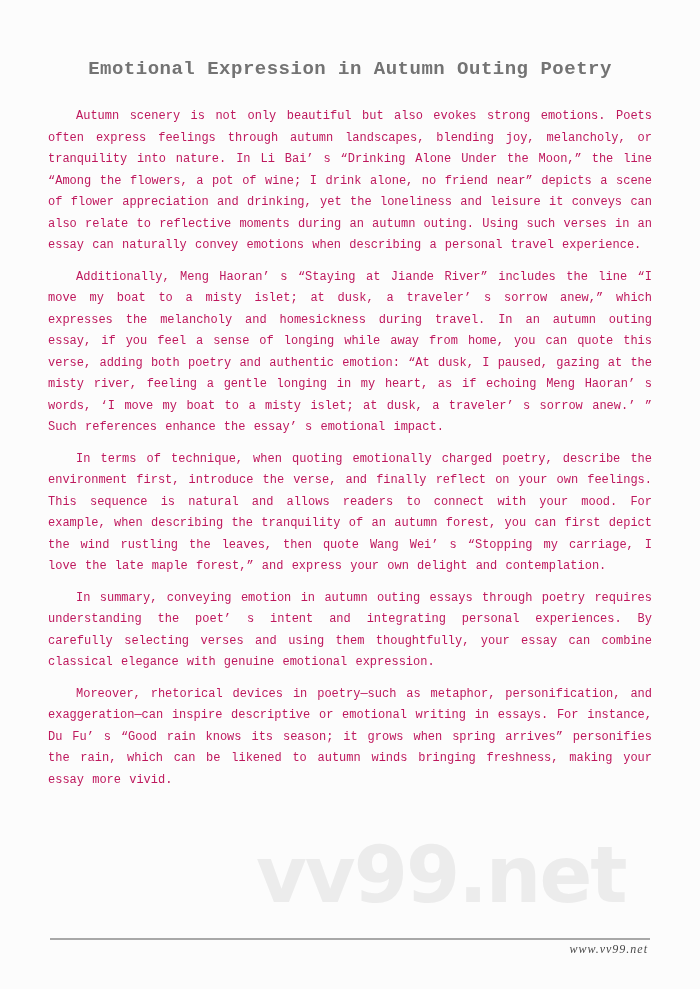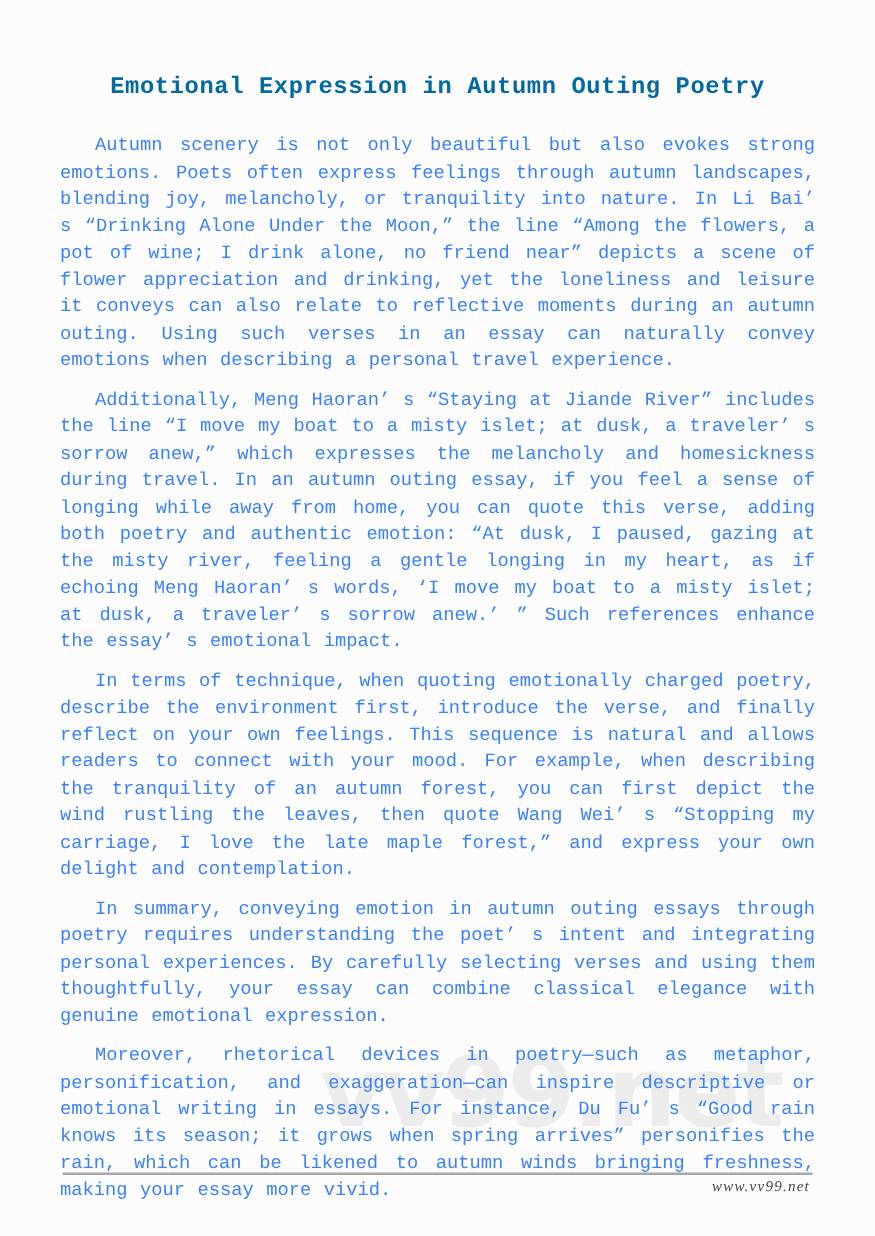--- a/index.html
+++ b/index.html
@@ -16,34 +16,34 @@
     overflow: hidden;
     font-family: "Liberation Mono", "DejaVu Sans Mono", monospace;
   }
   .doc-title {
     margin: 56px 48px 24px 48px;
     text-align: center;
     font-size: 19px;
     line-height: 26px;
     font-weight: bold;
     letter-spacing: 0.5px;
-    color: #0369a1;
+    color: #737373;
     font-family: "Liberation Mono", "DejaVu Sans Mono", monospace;
   }
   .content {
     position: relative;
     width: 604px;
     margin: 0 auto;
     z-index: 2;
   }
   .content p {
     margin: 0 0 10px 0;
-    font-size: 15px;
+    font-size: 12px;
     line-height: 21.5px;
-    color: #3b82f6;
+    color: #be185d;
     text-align: justify;
     text-indent: 28px;
     word-spacing: 1px;
   }
   .watermark {
     position: absolute;
     left: 256px;
     top: 830px;
     font-family: "DejaVu Sans", "Liberation Sans", sans-serif;
     font-weight: bold;

